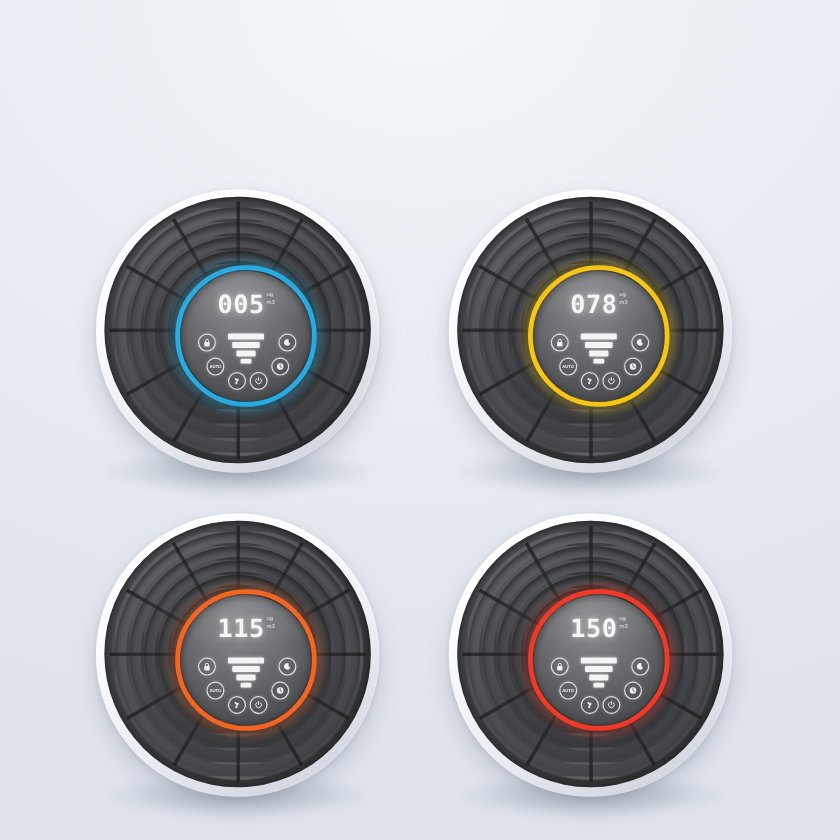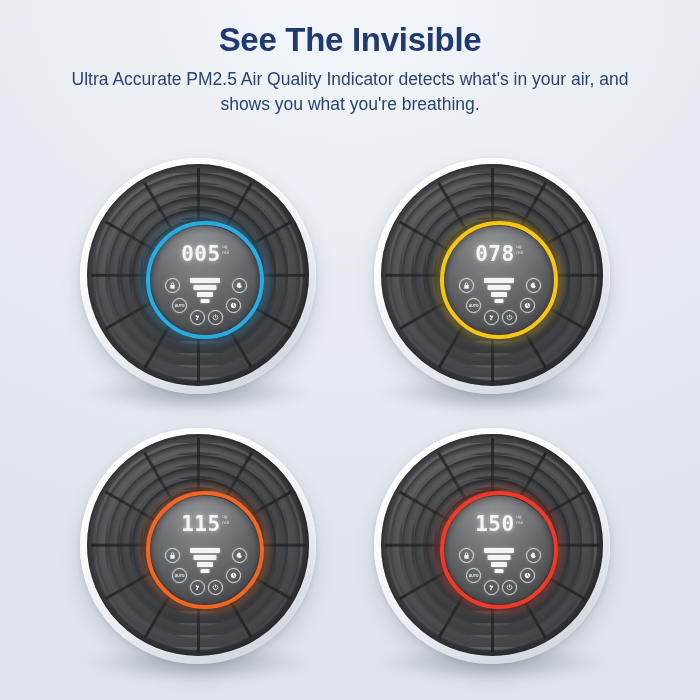--- a/index.html
+++ b/index.html
@@ -269,24 +269,20 @@
   .btn.fan   { left: 39px; top: 84px; }
   .btn.power { left: 57px; top: 84px; }
   .btn.timer { left: 75px; top: 72px; }
   .btn.night { left: 81px; top: 52px; }
 </style>
 </head>
 <body>
 
 <div class="stage">
 
-  <div class="header">
-    <h1 class="title">See The Invisible</h1>
-    <p class="subtitle">Ultra Accurate PM2.5 Air Quality Indicator detects what's in your air, and shows you what you're breathing.</p>
-  </div>
 
   <div class="grid" id="grid">
       <div class="unit pos-0">
         <div class="shadow"></div>
         <div class="housing">
           <div class="grille">
             <div class="ring-g r1"></div>
             <div class="ring-g r2"></div>
             <div class="ring-g r3"></div>
             <div class="ring-g r4"></div>

